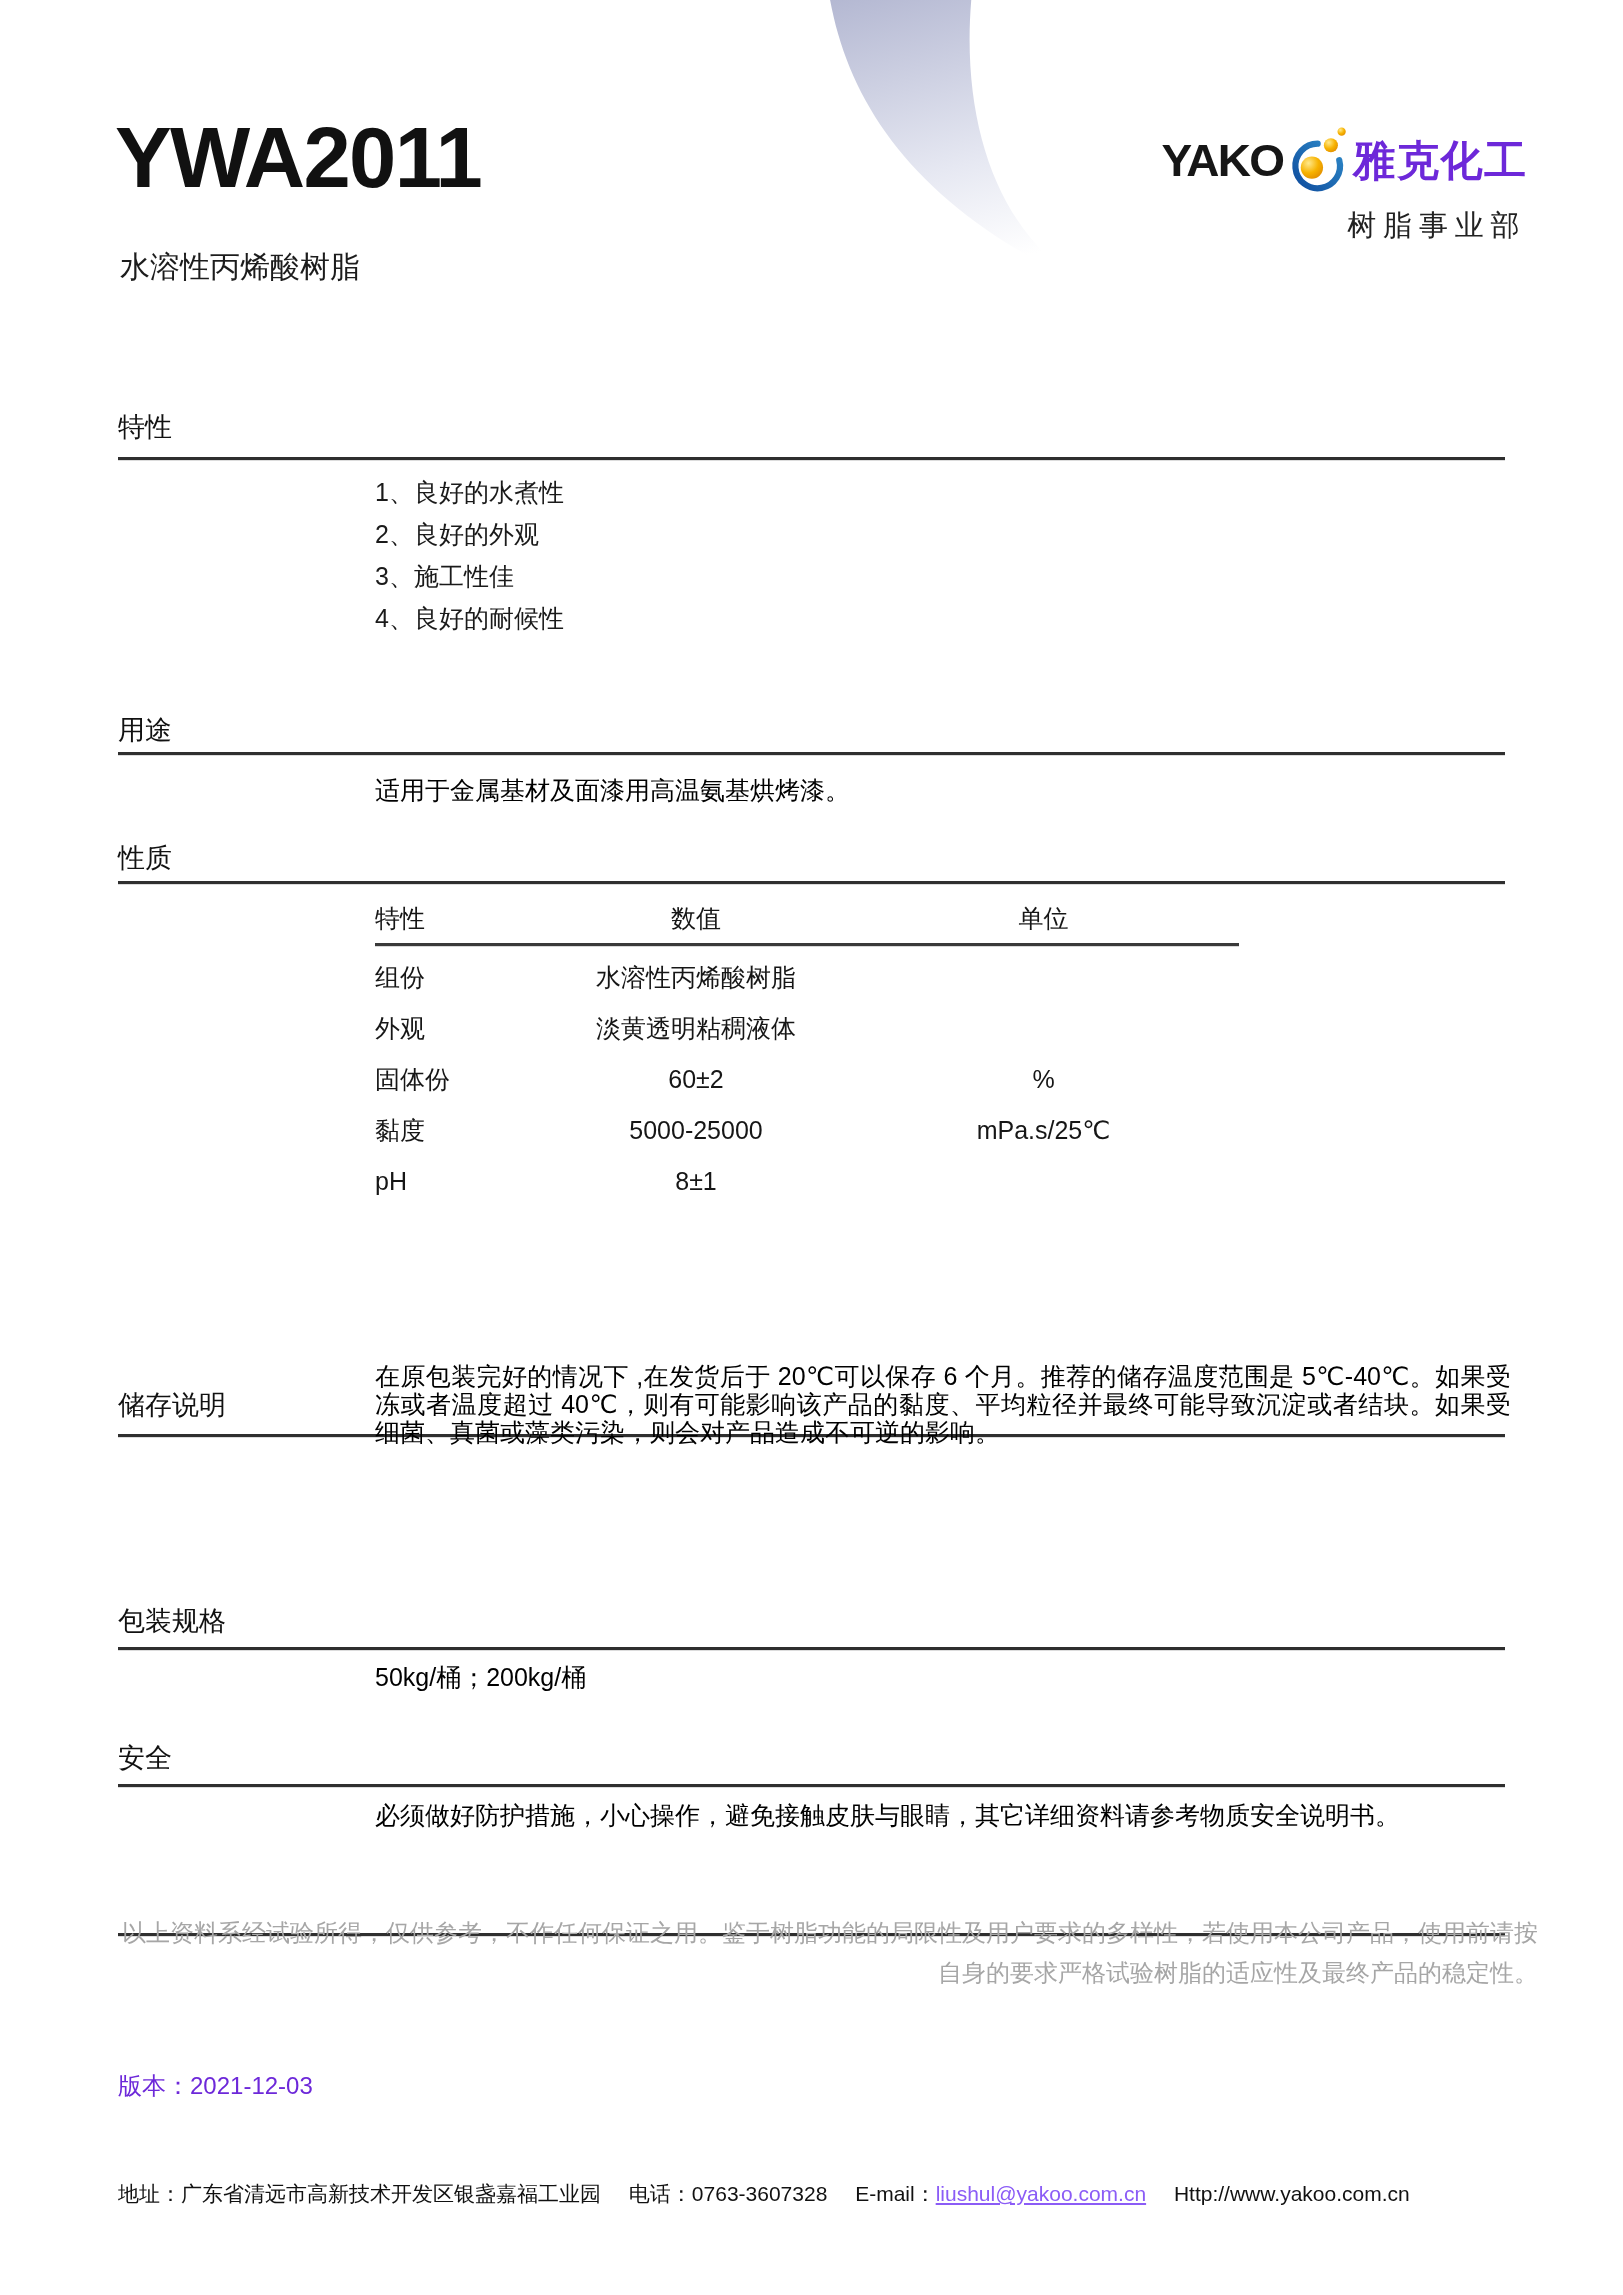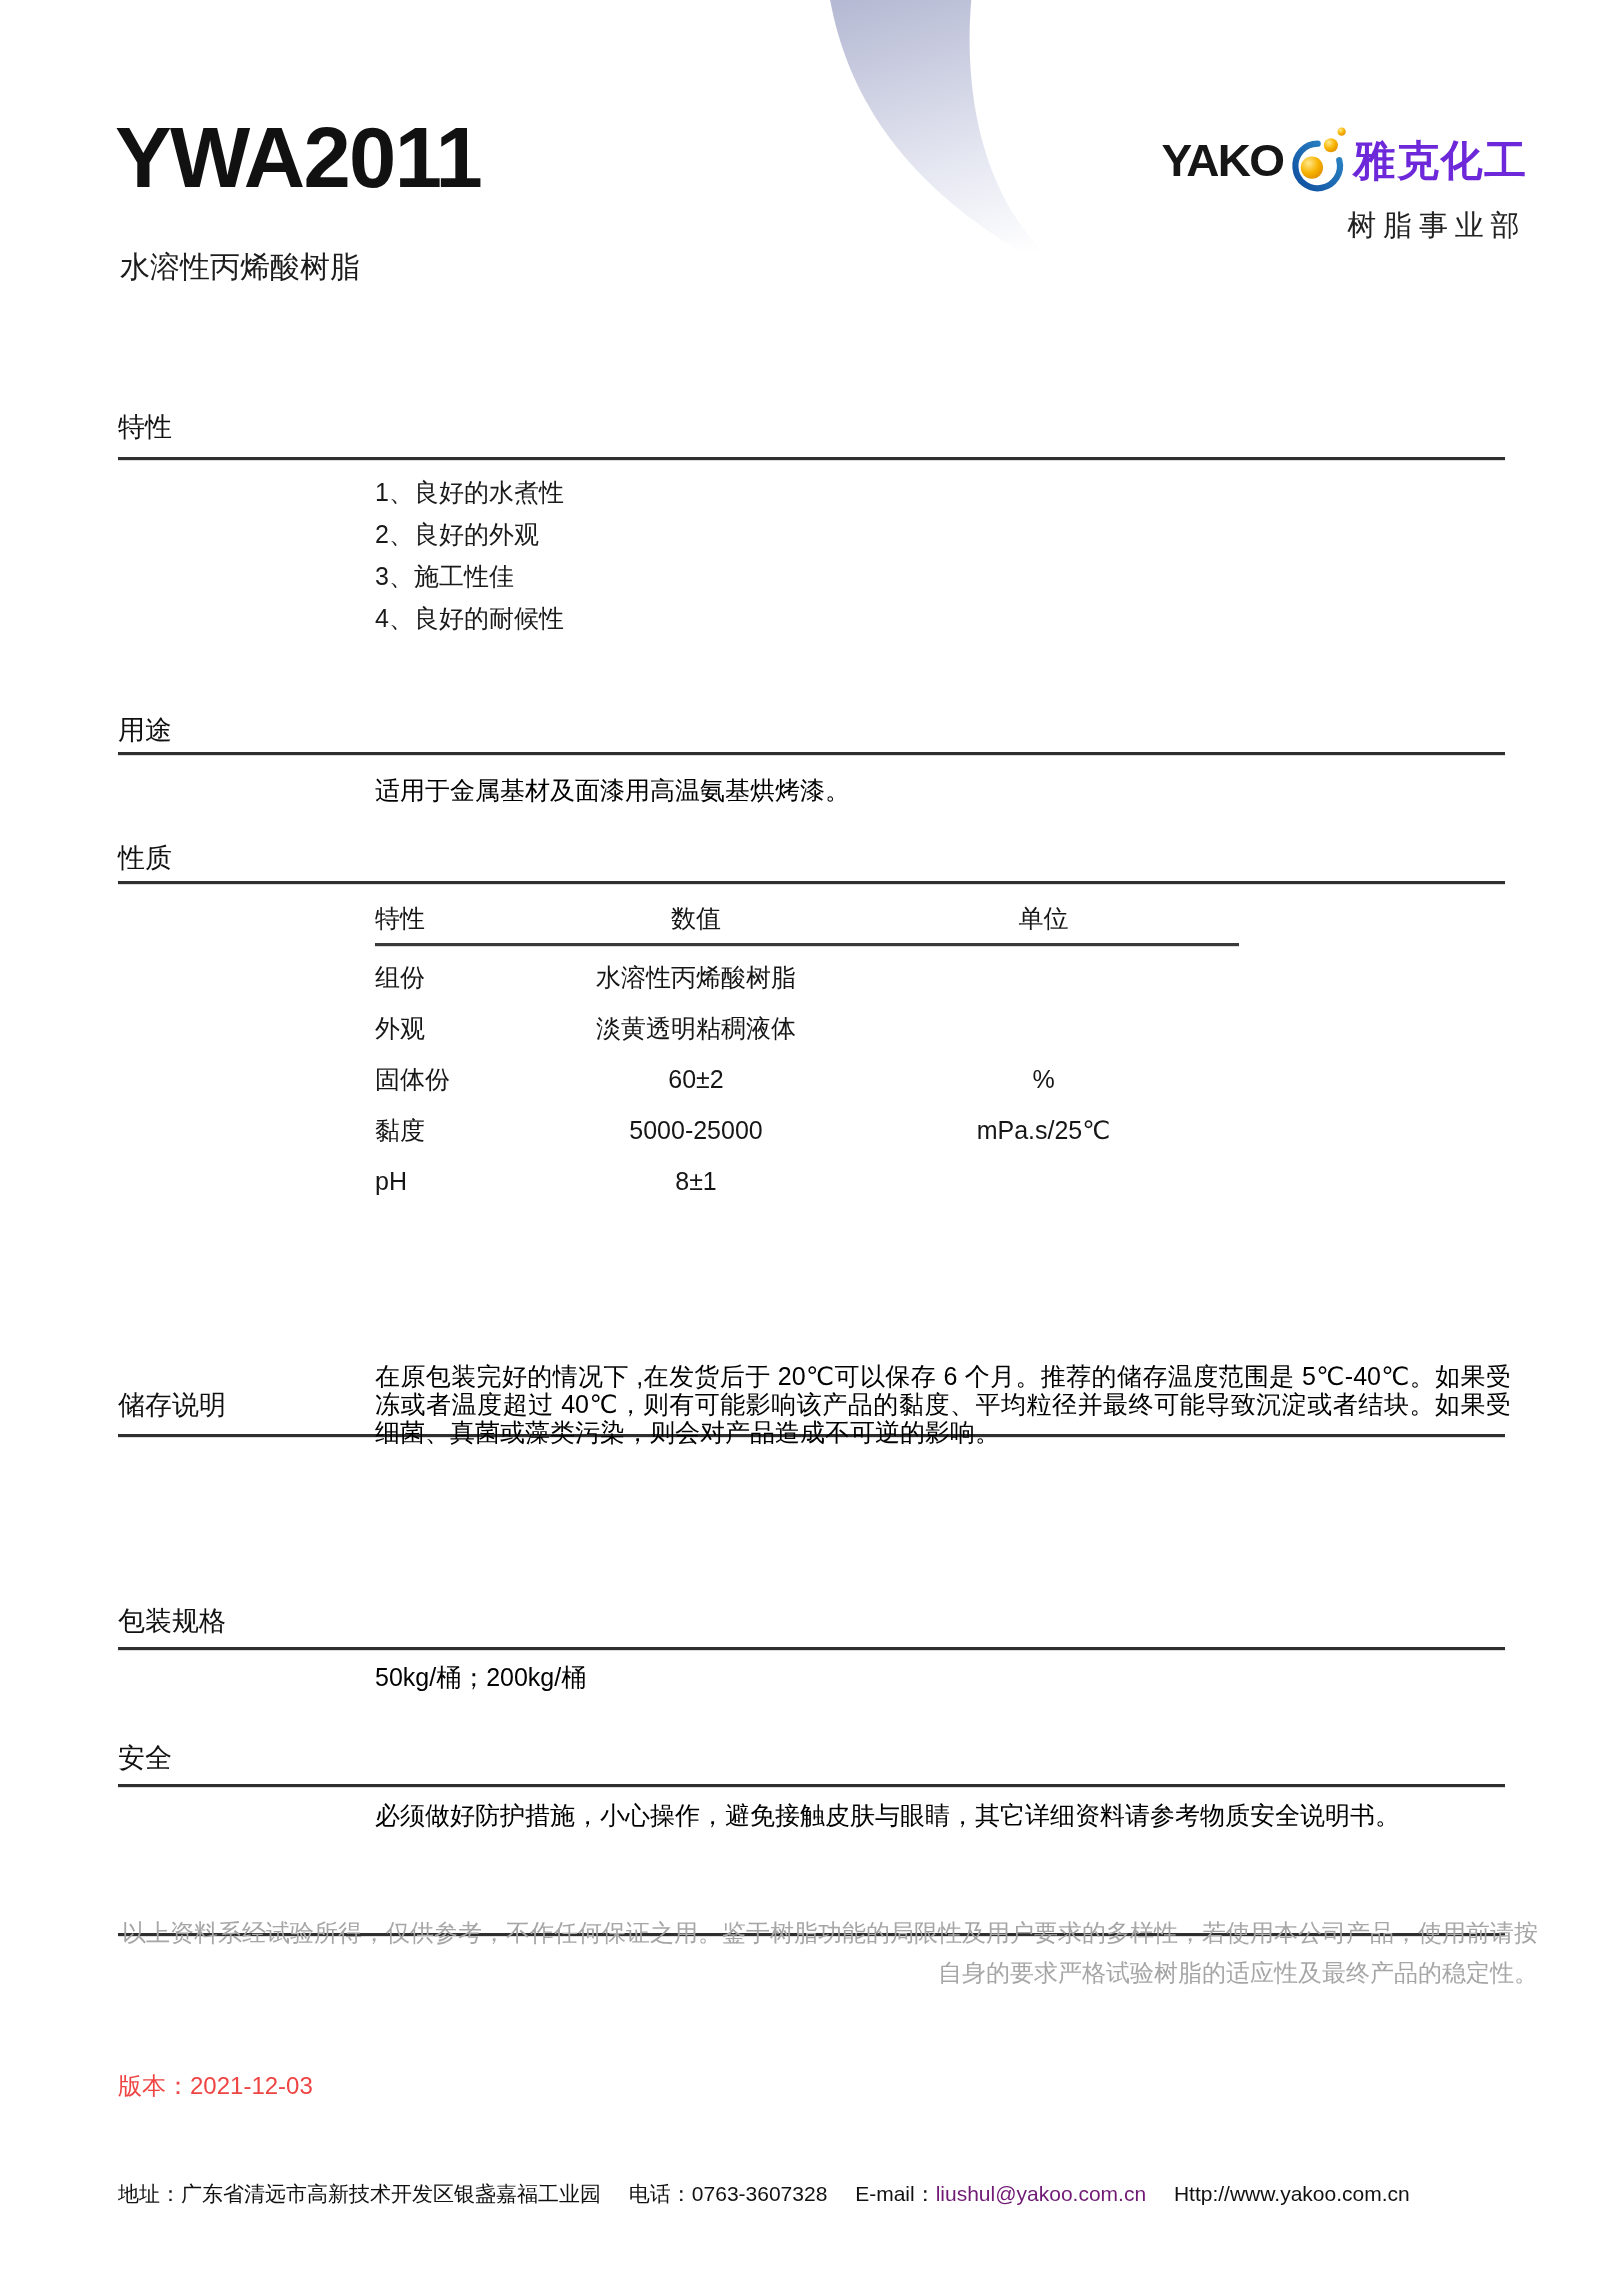--- a/index.html
+++ b/index.html
@@ -36,24 +36,24 @@
   .cell-val, .cell-unit { text-align:center; }
 
   .storage-text { top:1362px; width:1136px; line-height:28px; text-align:justify; }
   .usage-text   { top:774px; }
   .pack-text    { top:1661px; }
   .safety-text  { top:1799px; }
 
   
   .divider-dark { top:1933px; }
   .disclaimer { position:absolute; left:118px; top:1913px; width:1420px; font-size:24px; line-height:40px; color:#a6a6a6;text-align:right; }
-  .version { position:absolute; left:118px; top:2070px; font-size:24px; color:#ef4444; }
+  .version { position:absolute; left:118px; top:2070px; font-size:24px; color:#6d28d9; }
   .contact { position:absolute; left:118px; top:2180px; font-size:21px; color:#111; white-space:nowrap; }
   .contact .gap { display:inline-block; width:22px; }
-  .email-link { color:#701a75; cursor:pointer;margin-top:16px; }
+  .email-link { color:#8b5cf6; text-decoration:underline; cursor:pointer;margin-top:16px; }
 </style>
 </head>
 <body>
 
 <div class="page">
 
   <svg class="swoosh" width="1623" height="355" viewBox="0 0 1920 420">
     <defs>
       <linearGradient id="sw" x1="0" y1="0" x2="0.25" y2="1">
         <stop offset="0" stop-color="#b4b8d2"></stop>

